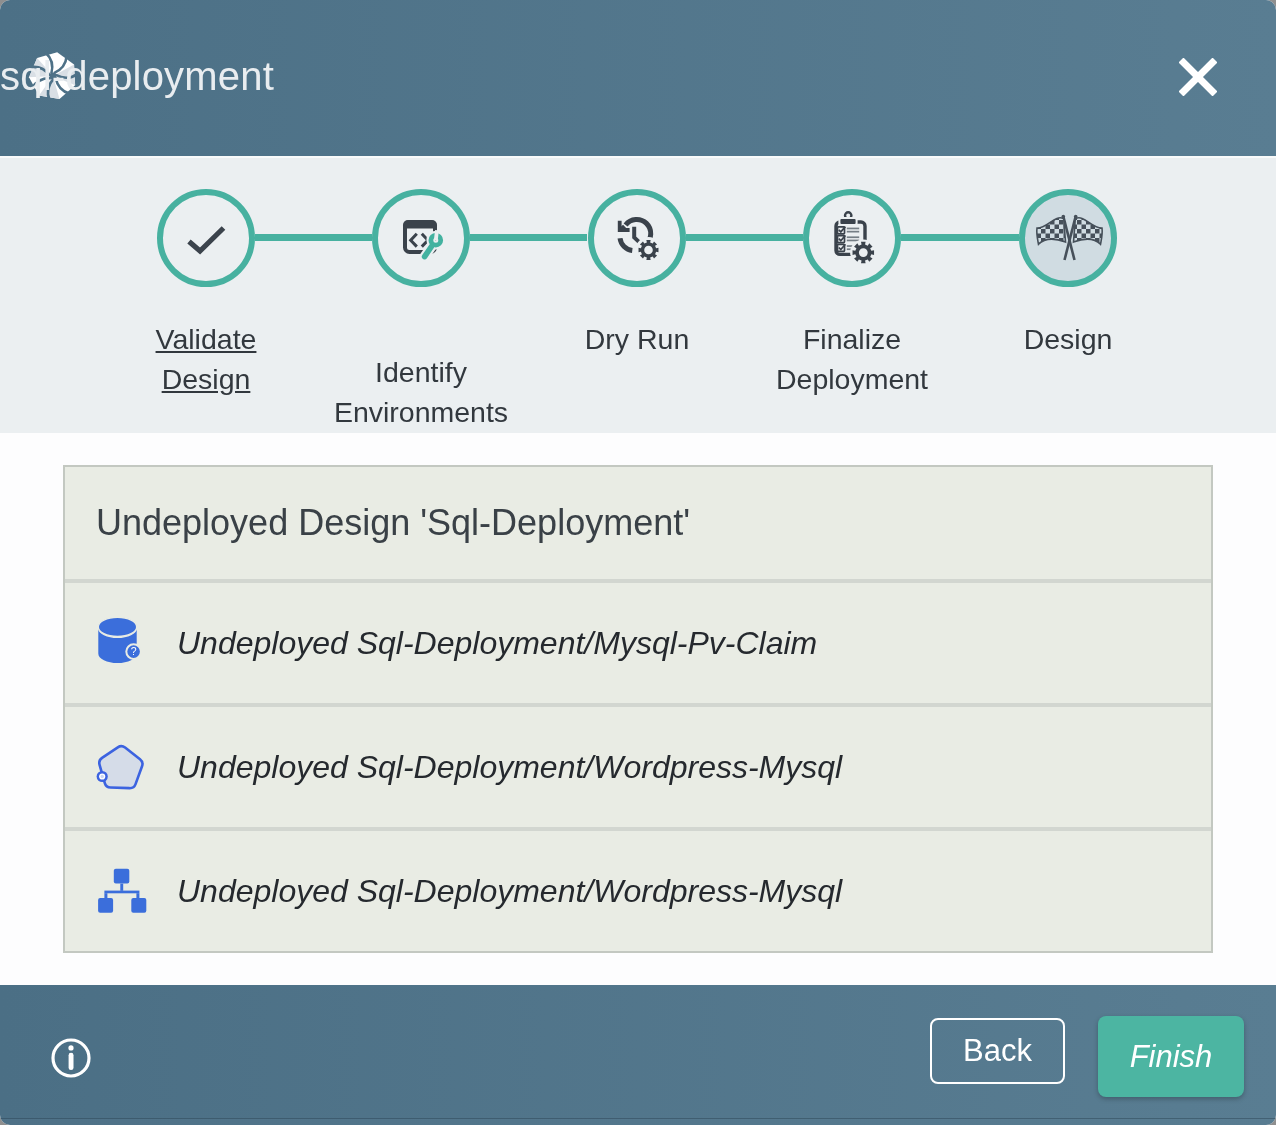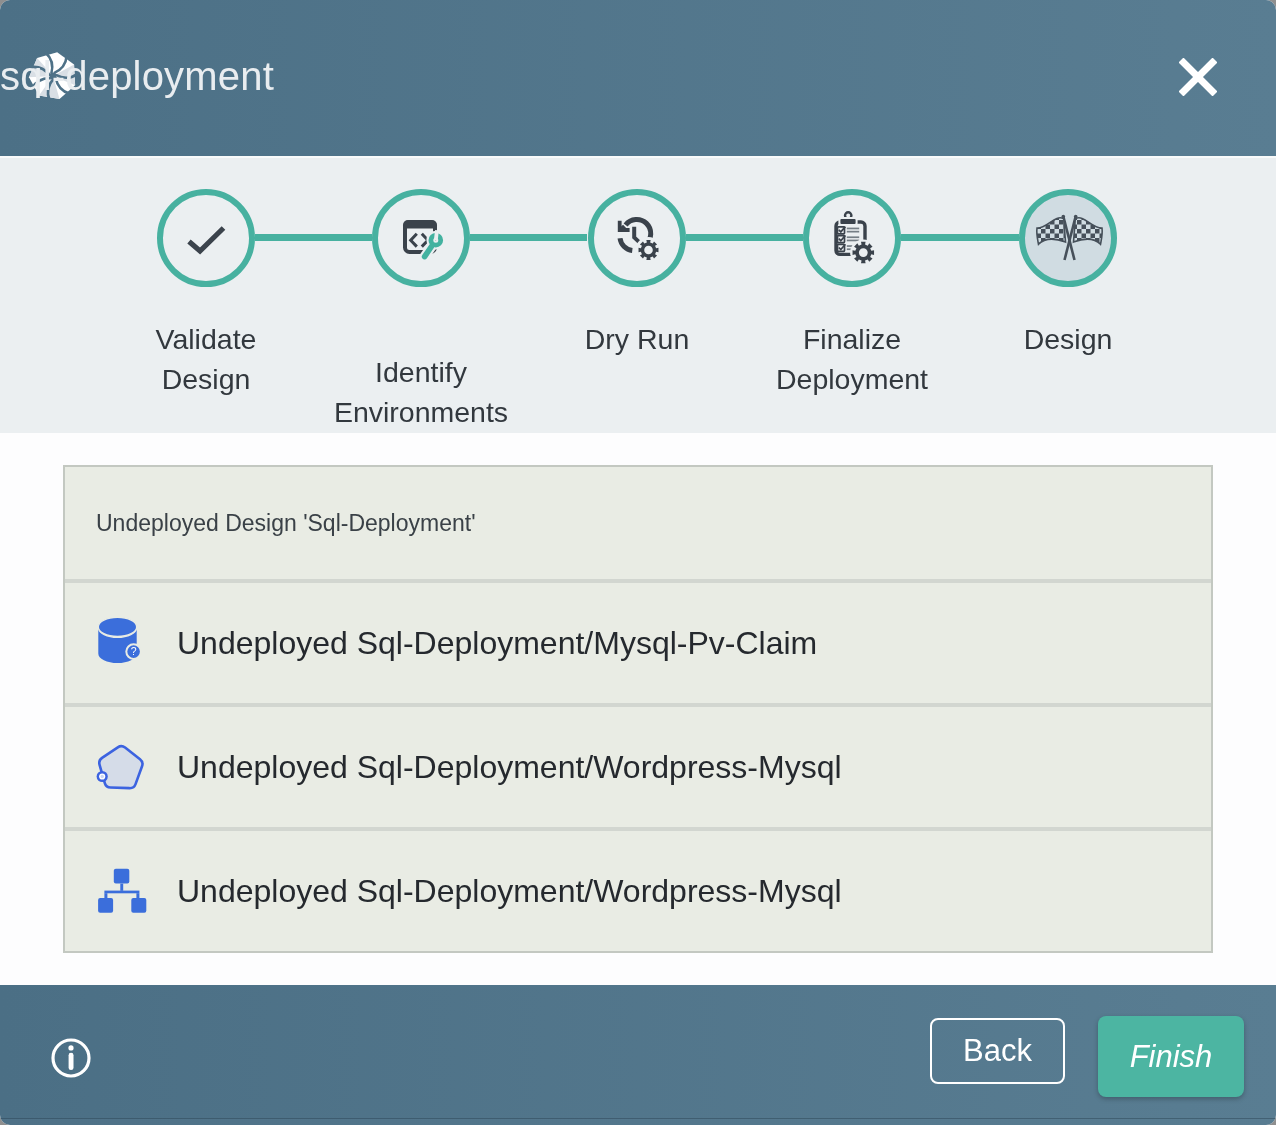--- a/index.html
+++ b/index.html
@@ -11,22 +11,22 @@
   .conn { position:absolute; top:78px; height:7px; background:#47b1a0; }
   .circ { position:absolute; top:33px; width:98px; height:98px; border-radius:50%; border:6.5px solid #47b1a0; background:#ebeff1; }
   .circ.active { background:#d0dce2; }
   .lbl { position:absolute; top:163px; width:230px; text-align:center; font-size:28.5px; line-height:40px; color:#32383e; }
   .content { position:absolute; left:0; top:433px; width:1276px; height:552px; background:#fdfdfe; }
   .list { position:absolute; left:63px; top:32px; width:1150px; border:2px solid #c3c8c1; background:#e9ece4; }
   .row { position:relative; background:#e9ece4; }
   .row + .row { border-top:4px solid #d2d6d0; }
   .row1 { height:112px; }
   .rowi { height:124px; }
-  .row1 .txt { position:absolute; left:31px; top:50%; transform:translateY(-50%); font-size:23px; color:#3a4147; }
-  .rowi .txt { position:absolute; left:112px; top:50%; transform:translateY(-50%); font-size:32px; color:#25292e; }
+  .row1 .txt { position:absolute; left:31px; top:50%; transform:translateY(-50%); font-size:36px; color:#3a4147; }
+  .rowi .txt { position:absolute; left:112px; top:50%; transform:translateY(-50%); font-size:32px; color:#25292e;font-style:italic; }
   .rowi svg.licon { position:absolute; left:33px; top:50%; transform:translateY(-50%); }
   .footer { position:absolute; left:0; top:985px; width:1276px; height:133px; background:linear-gradient(90deg,#4b6f85,#597d92); }
   .strip { position:absolute; left:0; top:1118px; width:1276px; height:7px; background:linear-gradient(90deg,#4e7187,#587c91); border-top:1px solid rgba(30,50,62,0.35); box-sizing:border-box; }
   .btn-back { position:absolute; left:930px; top:33px; width:135px; height:66px; border:2px solid #fff; border-radius:8px; color:#fff; font-size:31px; display:flex; align-items:center; justify-content:center; }
   .btn-finish { position:absolute; left:1098px; top:31px; width:146px; height:81px; background:#4cb5a2; border-radius:8px; color:#fff; font-size:31px; display:flex; align-items:center; justify-content:center; box-shadow:0 2px 5px rgba(0,0,0,0.25);font-style:italic; }
 </style>
 </head>
 <body>
 <div class="modal">
 
@@ -133,21 +133,21 @@
       </defs>
       <g stroke="#46505a" stroke-width="2.6">
         <line x1="-4.5" y1="-21" x2="6.5" y2="22"></line>
         <line x1="7.5" y1="-21" x2="-3.5" y2="22"></line>
       </g>
       <circle cx="-4.7" cy="-21.5" r="1.8" fill="#46505a"></circle>
       <circle cx="7.7" cy="-21.5" r="1.8" fill="#46505a"></circle>
       <path d="M -4.3,-19.2 C -12.5,-24.2 -21,-9.5 -31,-10 C -31.8,-4.5 -30.5,1 -29.5,6.3 C -22,-1.5 -12,0.5 -2.5,4 Z" fill="url(#chk)" stroke="#46505a" stroke-width="1.6"></path>
       <path d="M 7.3,-19.2 C 15.5,-24.2 24,-9.5 34,-10 C 34.8,-4.5 33.5,1 32.5,6.3 C 25,-1.5 15,0.5 5.5,4 Z" fill="url(#chk)" stroke="#46505a" stroke-width="1.6"></path>
     </svg>
-    <div class="lbl" style="left:91px;">Validate<br>Design</div>
+    <div class="lbl" style="left:91px;text-decoration:underline;">Validate<br>Design</div>
     <div class="lbl" style="left:306px;margin-top:33px;">Identify<br>Environments</div>
     <div class="lbl" style="left:522px;">Dry Run</div>
     <div class="lbl" style="left:737px;">Finalize<br>Deployment</div>
     <div class="lbl" style="left:953px;">Design</div>
   </div>
 
   <div class="content">
     <div class="list">
       <div class="row row1">
           <div class="txt">Undeployed Design 'Sql-Deployment'</div>

